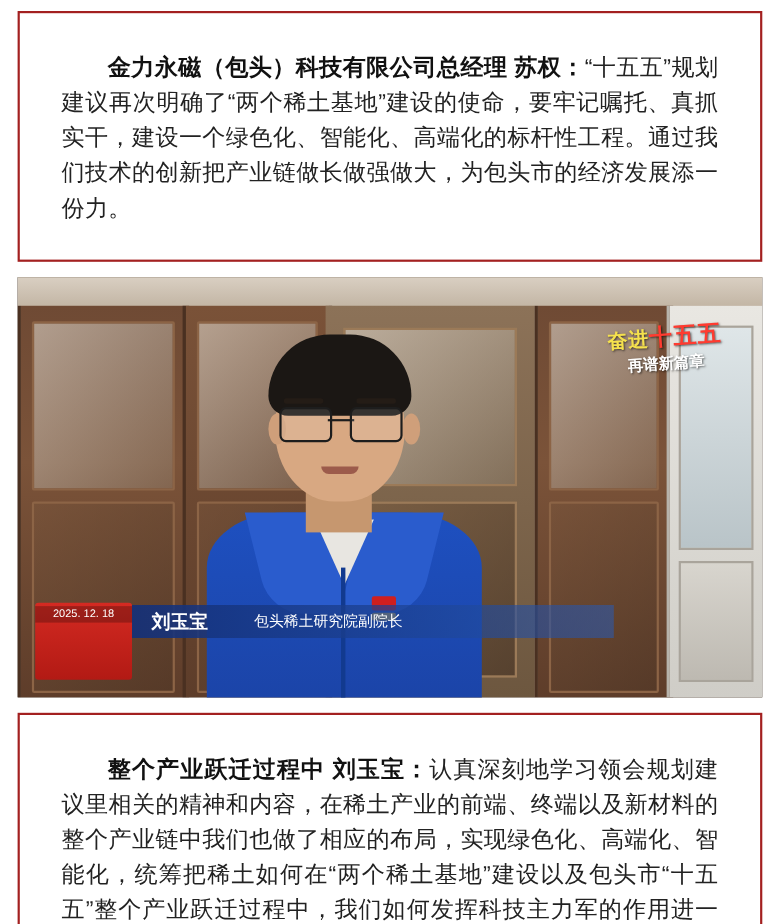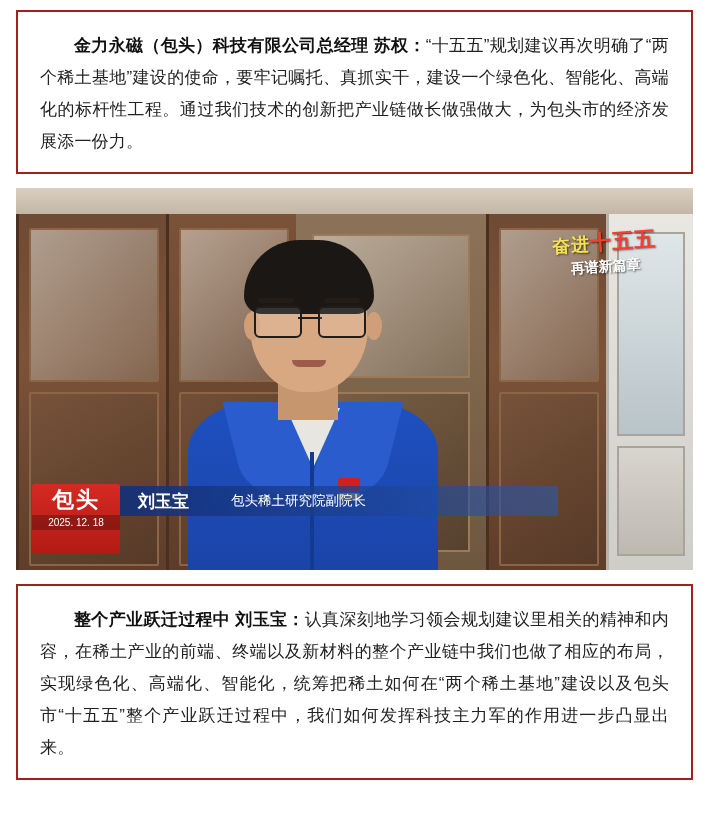--- a/index.html
+++ b/index.html
@@ -23,26 +23,26 @@
   }
 
   
   .quote-box {
     border: 2px solid #a32020;
     box-sizing: border-box;
     padding: 18px 22px 14px 22px;
     background: #ffffff;
   }
   .quote-text {
-    font-size: 17px;
+    font-size: 21px;
     line-height: 32px;
     color: #222222;
     text-align: justify;
     text-indent: 2em;
-    margin: 0;
+    margin: 16px;
     letter-spacing: 0.2px;
   }
   .quote-text .speaker {
     font-weight: bold;
     color: #111111;
   }
 
   
   .media-wrap {
     margin: 14px 0 0 0;
@@ -369,21 +369,20 @@
       <div class="mouth"></div>
     </div>
 
     <div class="video-logo">
       <div class="l1"><span>奋进</span><span class="red">十五五</span></div>
       <div class="l2">再谱新篇章</div>
     </div>
 
     <div class="lower-third">
       <div class="channel-box">
-        <div class="cn">包头</div>
         <div class="date">2025. 12. 18</div>
       </div>
       <div class="name-bar">
         <span class="nm">刘玉宝</span>
         <span class="ttl">包头稀土研究院副院长</span>
       </div>
     </div>
   </div>
 
   <div class="quote-box bottom-box">

